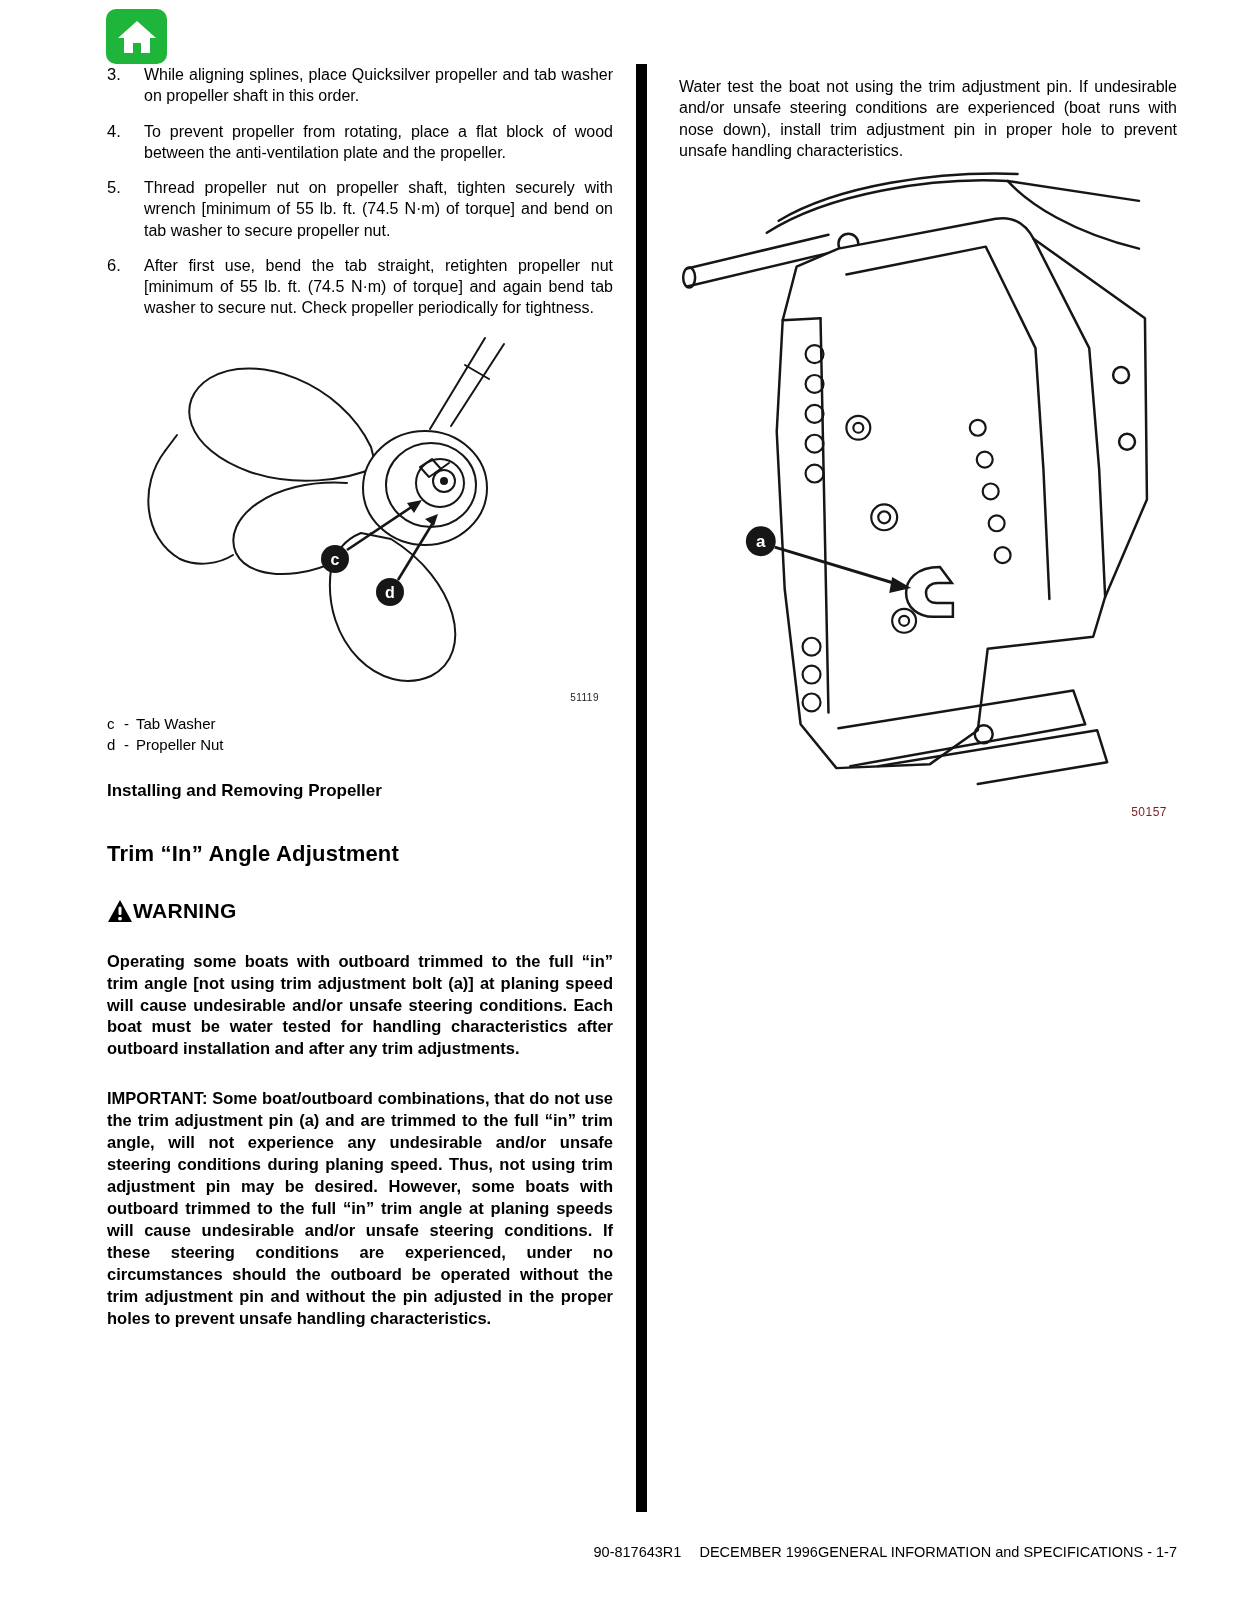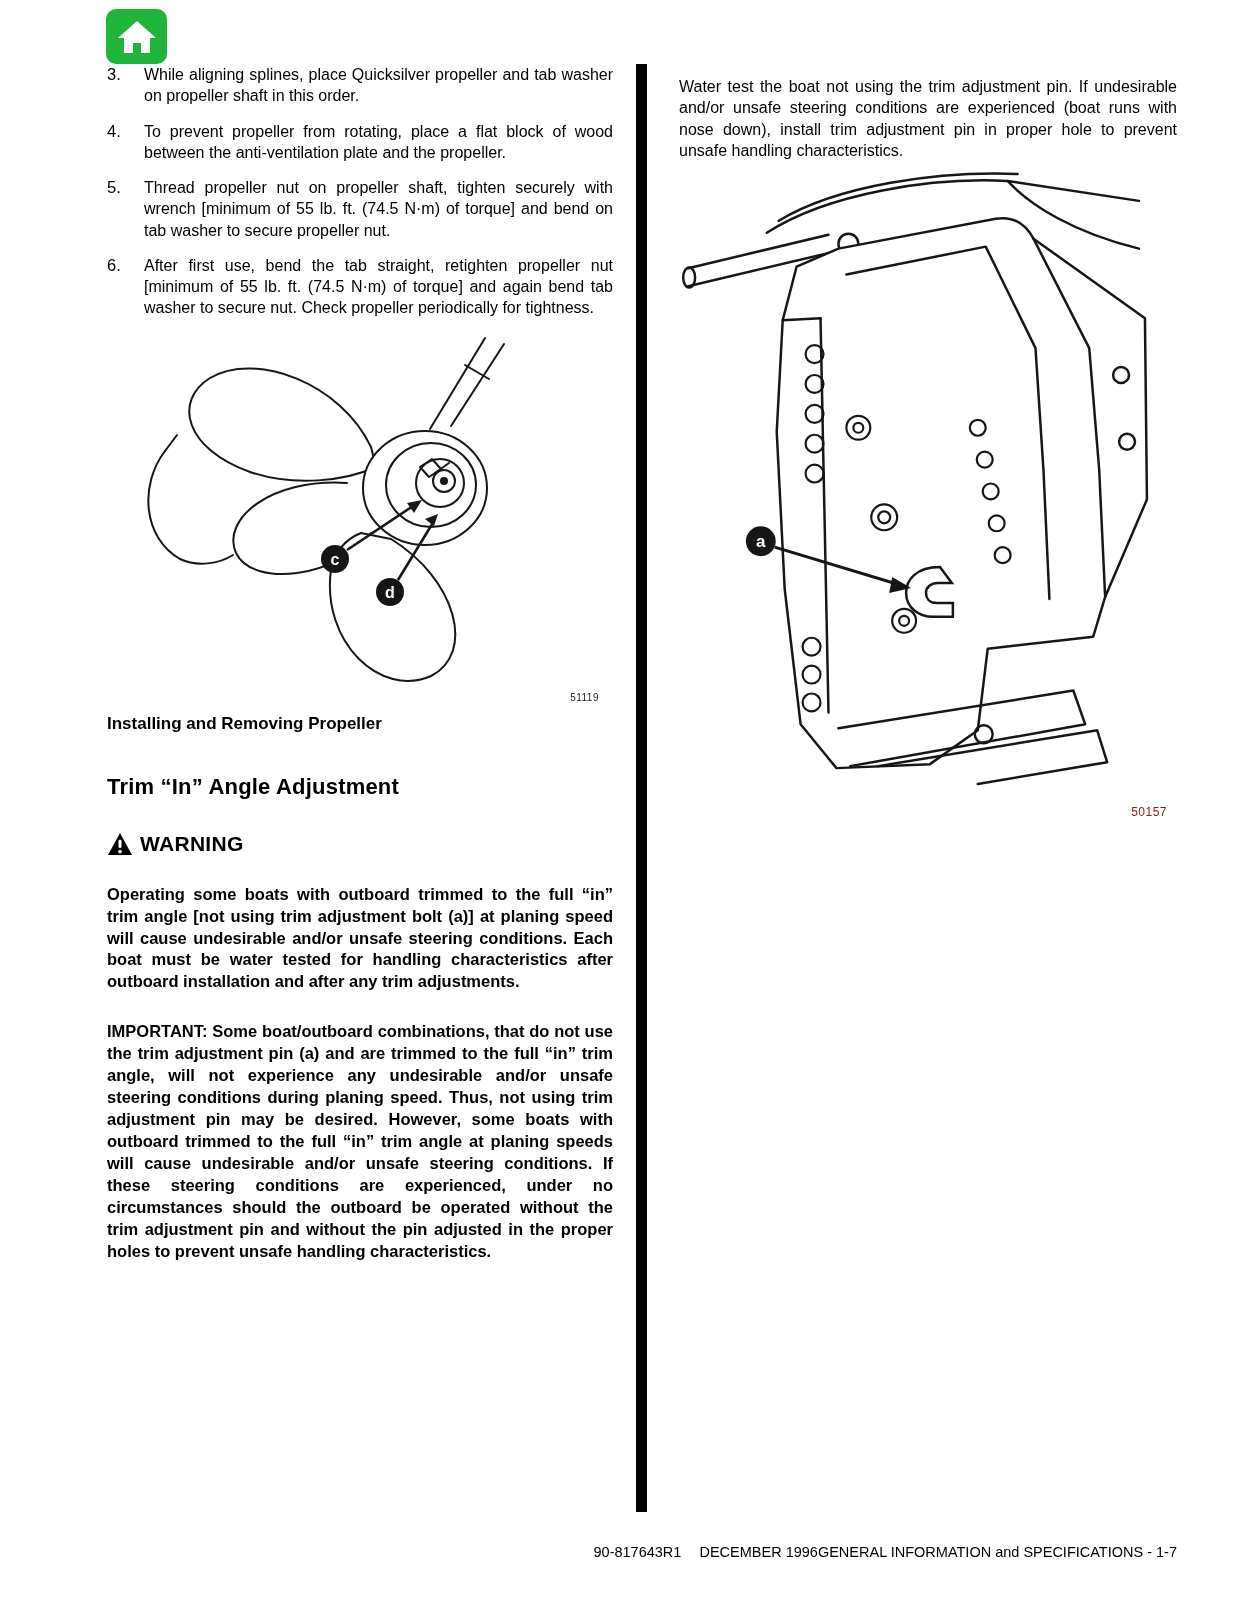--- a/index.html
+++ b/index.html
@@ -25,25 +25,25 @@
 
   .figure1 { position:relative; height:372px; margin-top:4px; }
   .figure1 svg { position:absolute; left:28px; top:0; }
   .fig-number {
     position:absolute; right:14px; bottom:2px; font-size:10px; color:#222;
     letter-spacing:0.5px;
   }
   .callouts { margin-top:8px; font-size:15px; line-height:1.4; }
   .callout-label { display:inline-block; min-width:14px; }
   .callout-sep { display:inline-block; margin:0 7px 0 3px; }
-  .fig-caption { margin-top:9px; font-size:17px; font-weight:bold; }
+  .fig-caption { margin-top:26px; font-size:17px; font-weight:bold; }
 
   .section-heading { margin-top:40px; font-size:22px; font-weight:bold; letter-spacing:0.2px; }
 
-  .warning-head { margin-top:32px; display:flex; align-items:center; gap:7px; }
+  .warning-head { margin-top:32px; display:flex; align-items:center; }
   .warning-title { font-size:21px; font-weight:bold; letter-spacing:0.3px; }
   .bold-para { margin-top:28px; font-size:16.5px; line-height:1.33; font-weight:bold; text-align:justify; }
 
   .figure2 { position:relative; height:648px; margin-top:10px; }
   .figure2 svg { position:absolute; left:0; top:0; }
   .fig2-number {
     position:absolute; right:10px; bottom:0; font-size:12px; color:#7f1d1d;
     letter-spacing:0.5px;
   }
 
@@ -118,20 +118,28 @@
         <polygon points="303,181 290,186 299,193" fill="#161616"></polygon>
 
         <circle cx="200" cy="226" r="14" fill="#161616"></circle>
         <circle cx="255" cy="259" r="14" fill="#161616"></circle>
         <text x="200" y="232" text-anchor="middle" font-size="16" font-weight="bold" fill="#ffffff">c</text>
         <text x="255" y="265" text-anchor="middle" font-size="16" font-weight="bold" fill="#ffffff">d</text>
       </svg>
       <span class="fig-number">51119</span>
     </div>
 
+    <div class="callouts">
+      <div>
+        <span class="callout-label">c</span><span class="callout-sep">-</span><span>Tab Washer</span>
+      </div>
+      <div>
+        <span class="callout-label">d</span><span class="callout-sep">-</span><span>Propeller Nut</span>
+      </div>
+    </div>
 
     <div class="fig-caption">Installing and Removing Propeller</div>
 
     <h1 class="section-heading">Trim “In” Angle Adjustment</h1>
 
     <div class="warning-head">
       <svg width="26" height="24" viewBox="0 0 26 24">
         <polygon points="13,1 25,23 1,23" fill="#000000"></polygon>
         <rect x="11.5" y="7.5" width="3" height="8.5" rx="1.5" fill="#ffffff"></rect>
         <circle cx="13" cy="19.6" r="1.9" fill="#ffffff"></circle>

